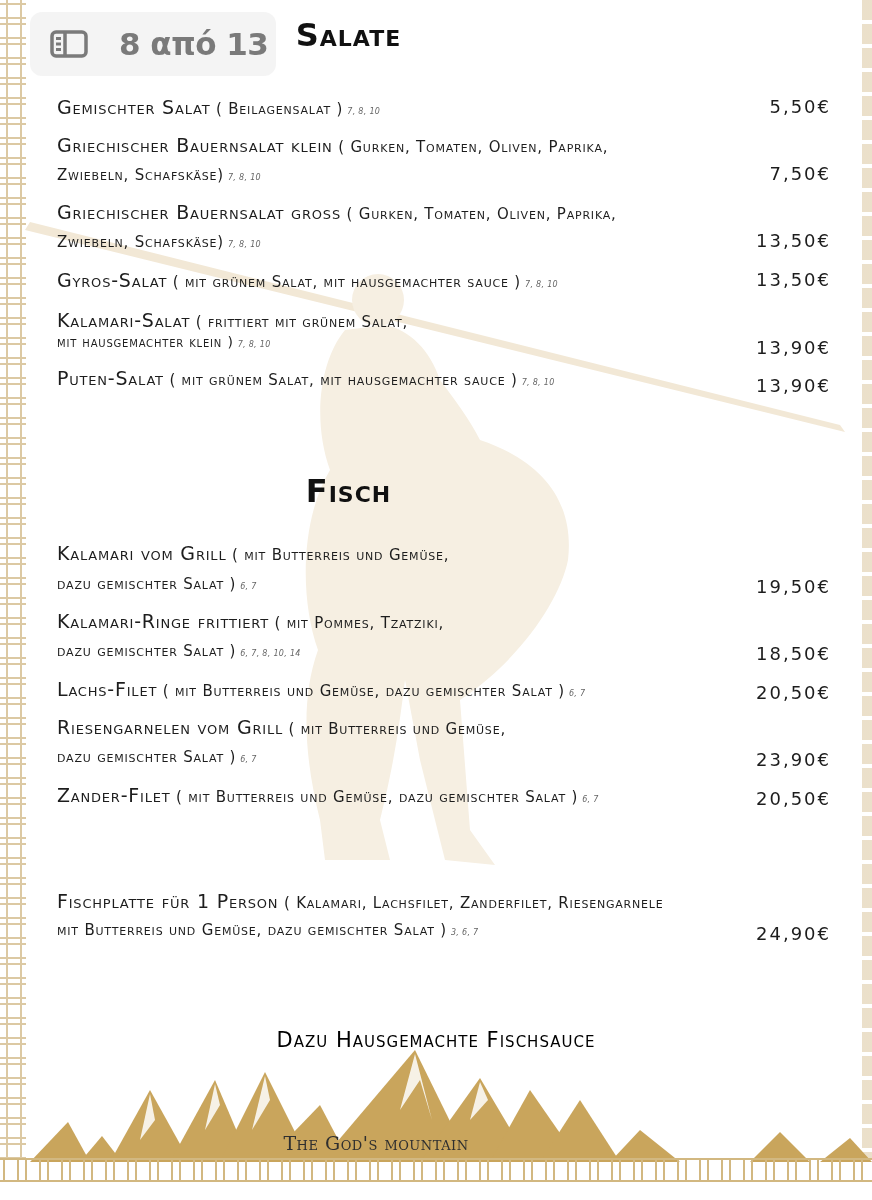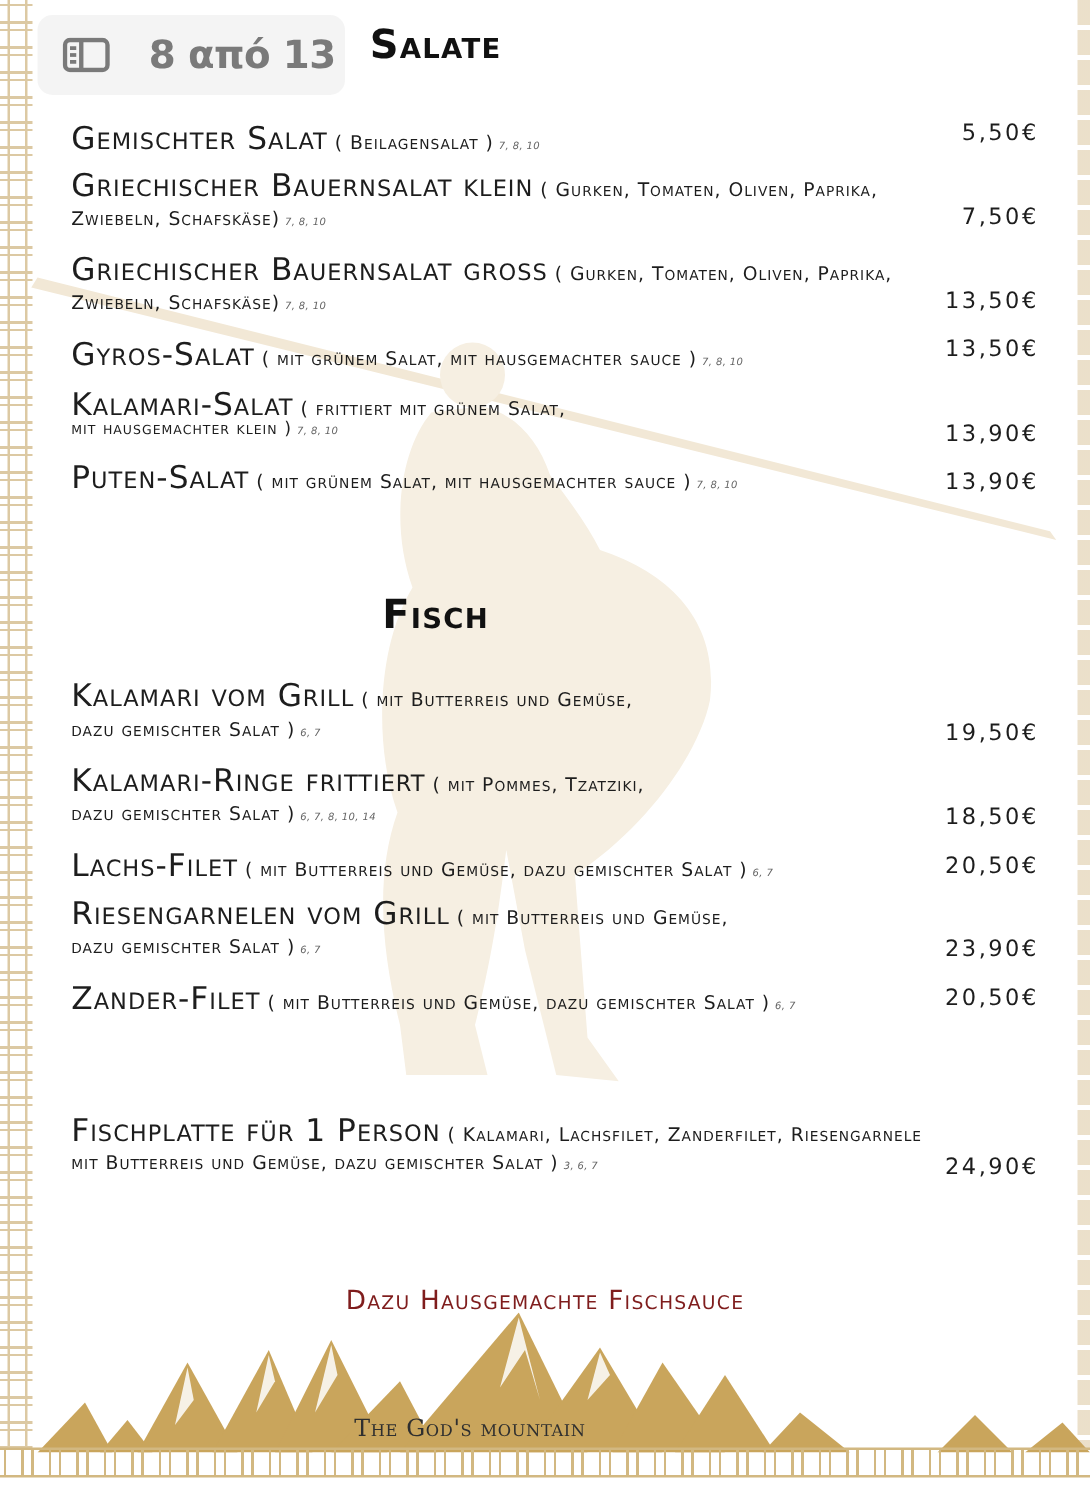--- a/index.html
+++ b/index.html
@@ -53,30 +53,30 @@
     position:absolute; left:0; width:697px; text-align:center;
     font-family:"DejaVu Sans", sans-serif; font-weight:900; font-size:32px; letter-spacing:1px;
     color:#111; font-variant:small-caps;
   }
 
   .item-line {
     position:absolute; left:57px; white-space:nowrap;
     font-family:"DejaVu Sans", sans-serif; font-variant:small-caps; letter-spacing:0.8px;
     color:#1d1d1d;
   }
-  .item-line .name { font-size:25px; }
+  .item-line .name { font-size:19px; }
   .item-line .desc { font-size:15px; }
   .item-line .allergens { font-size:8px; color:#666; margin-left:4px; letter-spacing:0.3px;font-style:italic; }
   .price {
     position:absolute; right:41px; font-family:"DejaVu Sans", sans-serif; font-size:18px; letter-spacing:2px; color:#1d1d1d; text-align:right;
   }
 
   .sauce-note {
     position:absolute; left:0; width:872px; top:1028px; text-align:center;
-    font-family:"DejaVu Sans", sans-serif; font-variant:small-caps; font-size:21px; letter-spacing:1px; color:#7f1d1d;
+    font-family:"DejaVu Sans", sans-serif; font-variant:small-caps; font-size:21px; letter-spacing:1px; color:#000000;
   }
   .mountains { position:absolute; left:20px; top:1050px; width:852px; height:112px; }
   .brand {
     position:absolute; left:0; width:752px; top:1132px; text-align:center;
     font-family:"DejaVu Serif", serif; font-variant:small-caps; font-size:19px; color:#2f2f2f; letter-spacing:0.5px;
   }
 </style>
 </head>
 <body>
 

